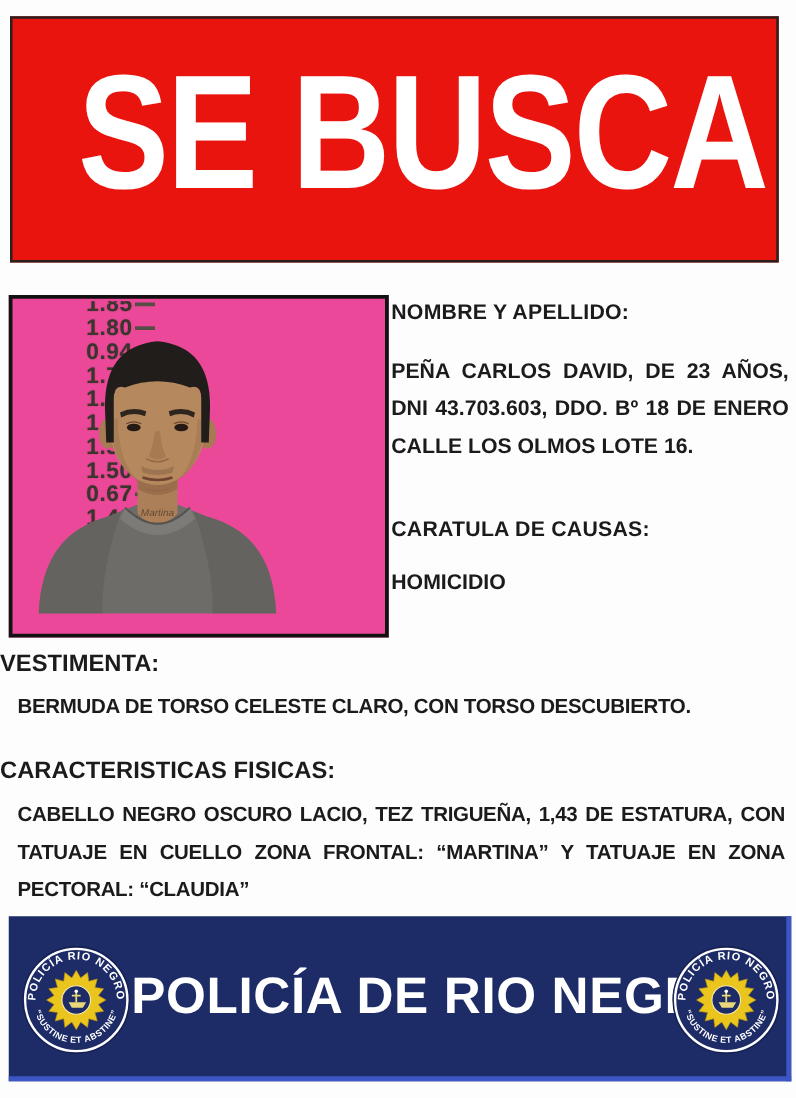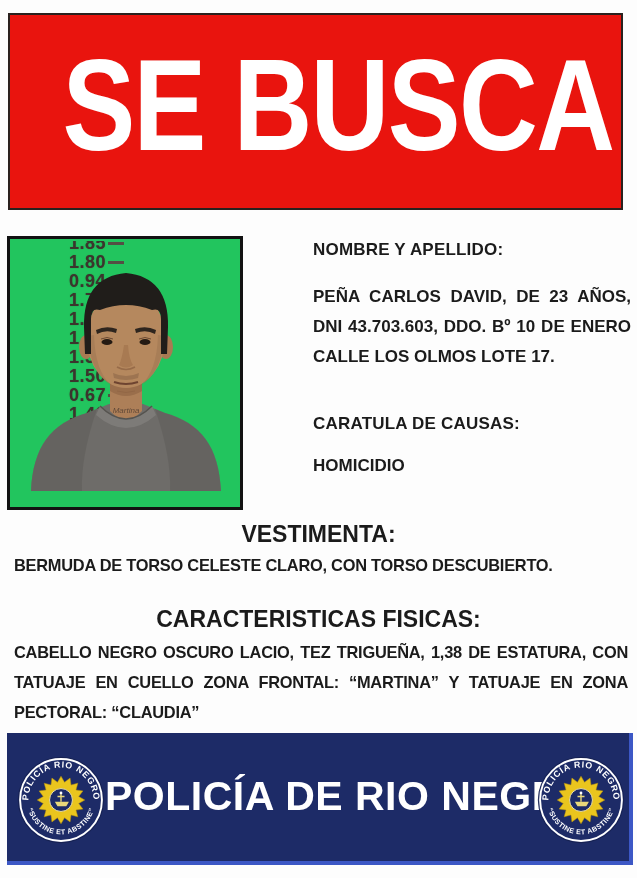--- a/index.html
+++ b/index.html
@@ -32,23 +32,23 @@
     transform-origin: center;
     line-height: 1;
     padding-bottom: 14px;
     white-space: nowrap;
   }
 
   
   .photo-frame {
     position: absolute;
     left: 7px; top: 236px;
-    width: 236px; height: 274px;
+    width: 304px; height: 274px;
     border: 3px solid #121212;
-    background: #22c55e;
+    background: #ec4899;
   }
   .photo {
     position: absolute;
     left: 15px; top: 2px;
     width: 202px; height: 250px;
     overflow: hidden;
     background-image:
       
       linear-gradient(90deg, rgba(0,0,0,0) 0 136px, #8d887d 136px 139px, rgba(0,0,0,0) 139px),
       
@@ -108,23 +108,23 @@
   .cause-value {
     margin-top: 22px;
     font-weight: bold;
     font-size: 17px;
   }
 
   
   .section-label {
     position: absolute;
     left: 0; width: 637px;
-    text-align: center;
-    font-weight: bold;
-    font-size: 23px;
+    text-align: left;
+    font-weight: bold;
+    font-size: 19px;
     color: #1b1b1b;
   }
   .vestimenta-label { top: 521px; }
   .vestimenta-text {
     position: absolute;
     left: 14px; top: 556px;
     width: 614px;
     font-weight: bold;
     font-size: 16.4px;
     letter-spacing: -0.25px;
@@ -225,30 +225,30 @@
 
         <path d="M 88 132 Q 101 138 114 132 L 113 137 Q 101 141 89 137 Z" fill="#6f4f38" opacity="0.35"></path>
         <path d="M 89 141 Q 101 145 113 141" stroke="#6e4430" stroke-width="2" fill="none"></path>
         <path d="M 92 150 Q 101 153 110 150" stroke="#8a6040" stroke-width="1" fill="none" opacity="0.5"></path>
       </svg>
     </div>
   </div>
 
   <div class="info-col">
     <div class="label">NOMBRE Y APELLIDO:</div>
-    <p class="name-para">PEÑA CARLOS DAVID, DE 23 AÑOS, DNI 43.703.603, DDO. Bº 10 DE ENERO CALLE LOS OLMOS LOTE 17.</p>
+    <p class="name-para">PEÑA CARLOS DAVID, DE 23 AÑOS, DNI 43.703.603, DDO. Bº 18 DE ENERO CALLE LOS OLMOS LOTE 16.</p>
     <div class="label cause-label">CARATULA DE CAUSAS:</div>
     <div class="cause-value">HOMICIDIO</div>
   </div>
 
   <div class="section-label vestimenta-label">VESTIMENTA:</div>
   <div class="vestimenta-text">BERMUDA DE TORSO CELESTE CLARO, CON TORSO DESCUBIERTO.</div>
 
   <div class="section-label fisicas-label">CARACTERISTICAS FISICAS:</div>
-  <div class="fisicas-text">CABELLO NEGRO OSCURO LACIO, TEZ TRIGUEÑA, 1,38 DE ESTATURA, CON TATUAJE EN CUELLO ZONA FRONTAL: “MARTINA” Y TATUAJE EN ZONA PECTORAL: “CLAUDIA”</div>
+  <div class="fisicas-text">CABELLO NEGRO OSCURO LACIO, TEZ TRIGUEÑA, 1,43 DE ESTATURA, CON TATUAJE EN CUELLO ZONA FRONTAL: “MARTINA” Y TATUAJE EN ZONA PECTORAL: “CLAUDIA”</div>
 
   <div class="footer">
 
     <svg class="badge badge-left" viewBox="0 0 100 100">
       <defs>
         <path id="arcTop1" d="M 13 50 A 37 37 0 0 1 87 50"></path>
         <path id="arcBot1" d="M 11 50 A 39 39 0 0 0 89 50"></path>
       </defs>
       <circle cx="50" cy="50" r="48.5" fill="#1d2b67" stroke="#16204f" stroke-width="1"></circle>
       <circle cx="50" cy="50" r="46.5" fill="none" stroke="#ffffff" stroke-width="2.2"></circle>

